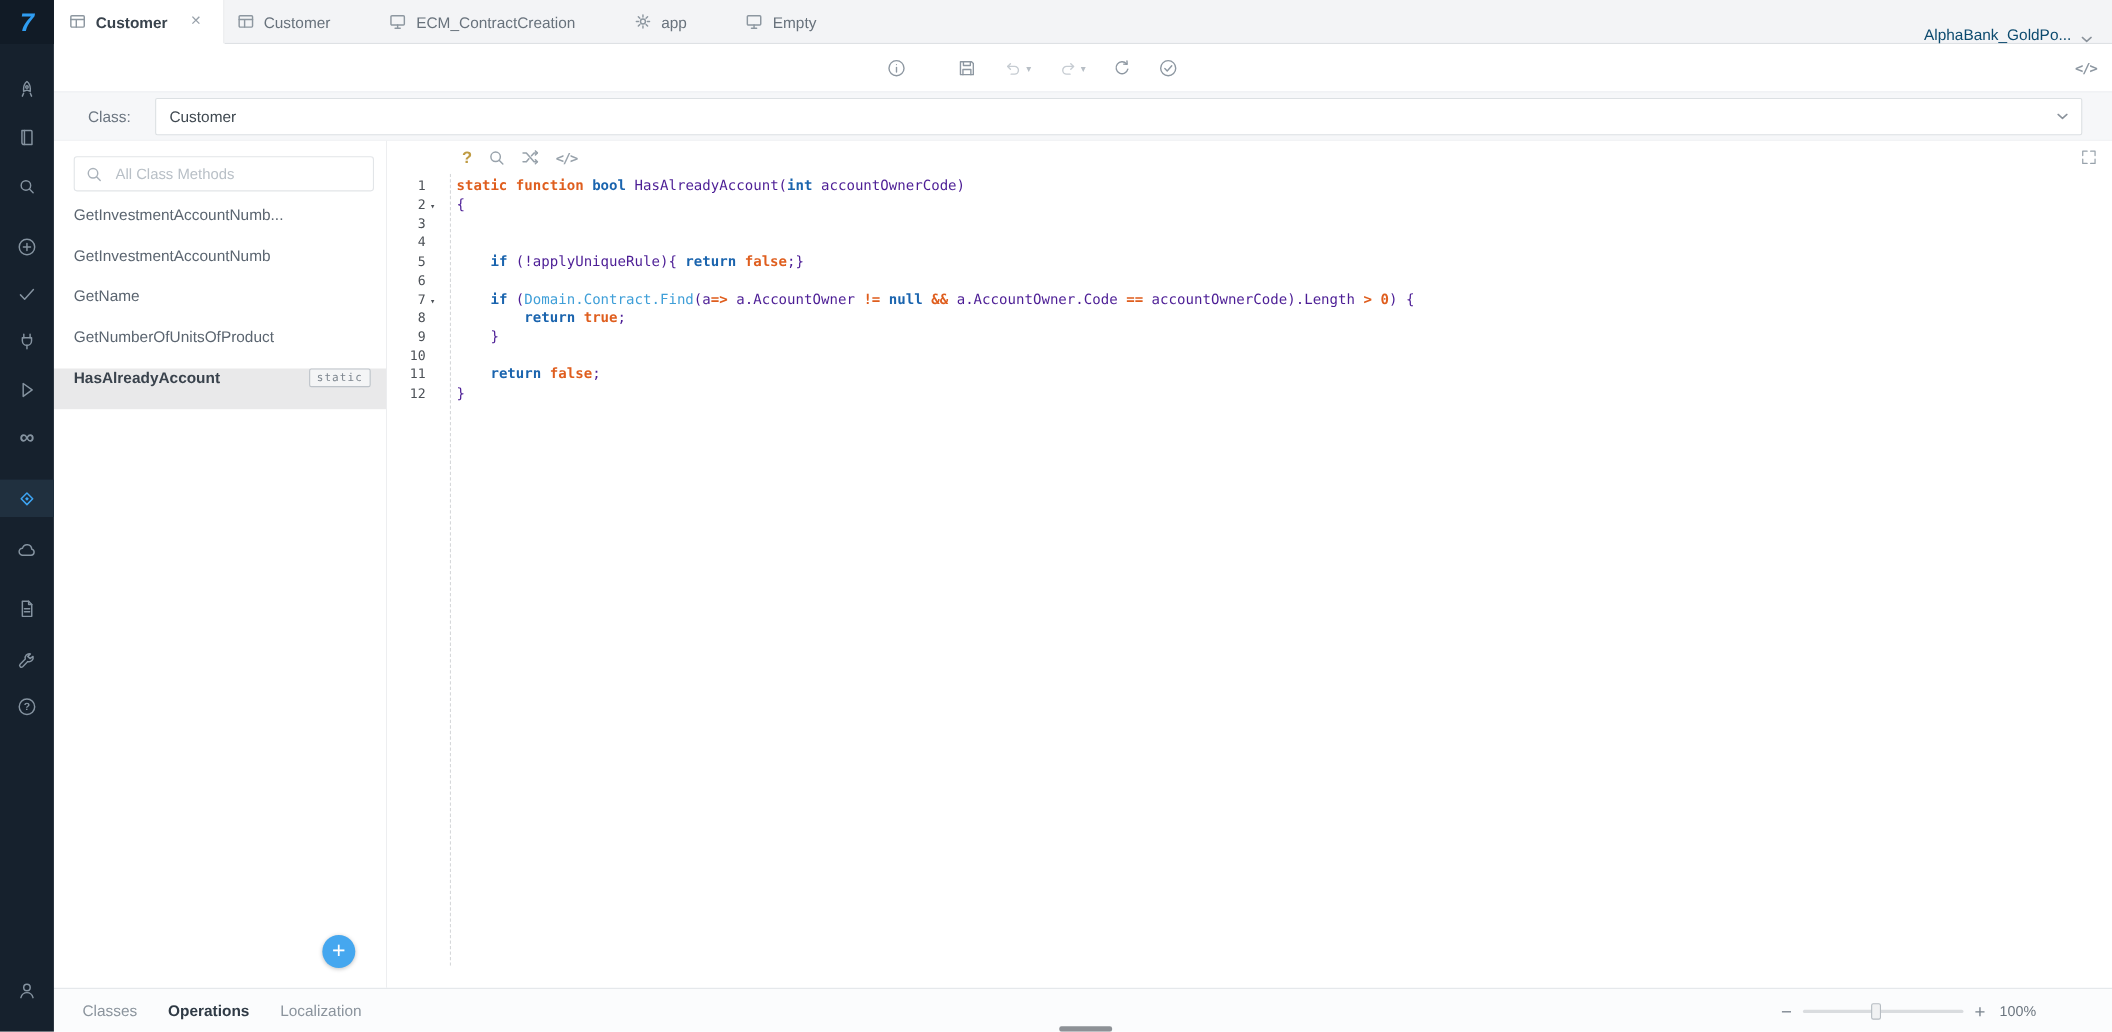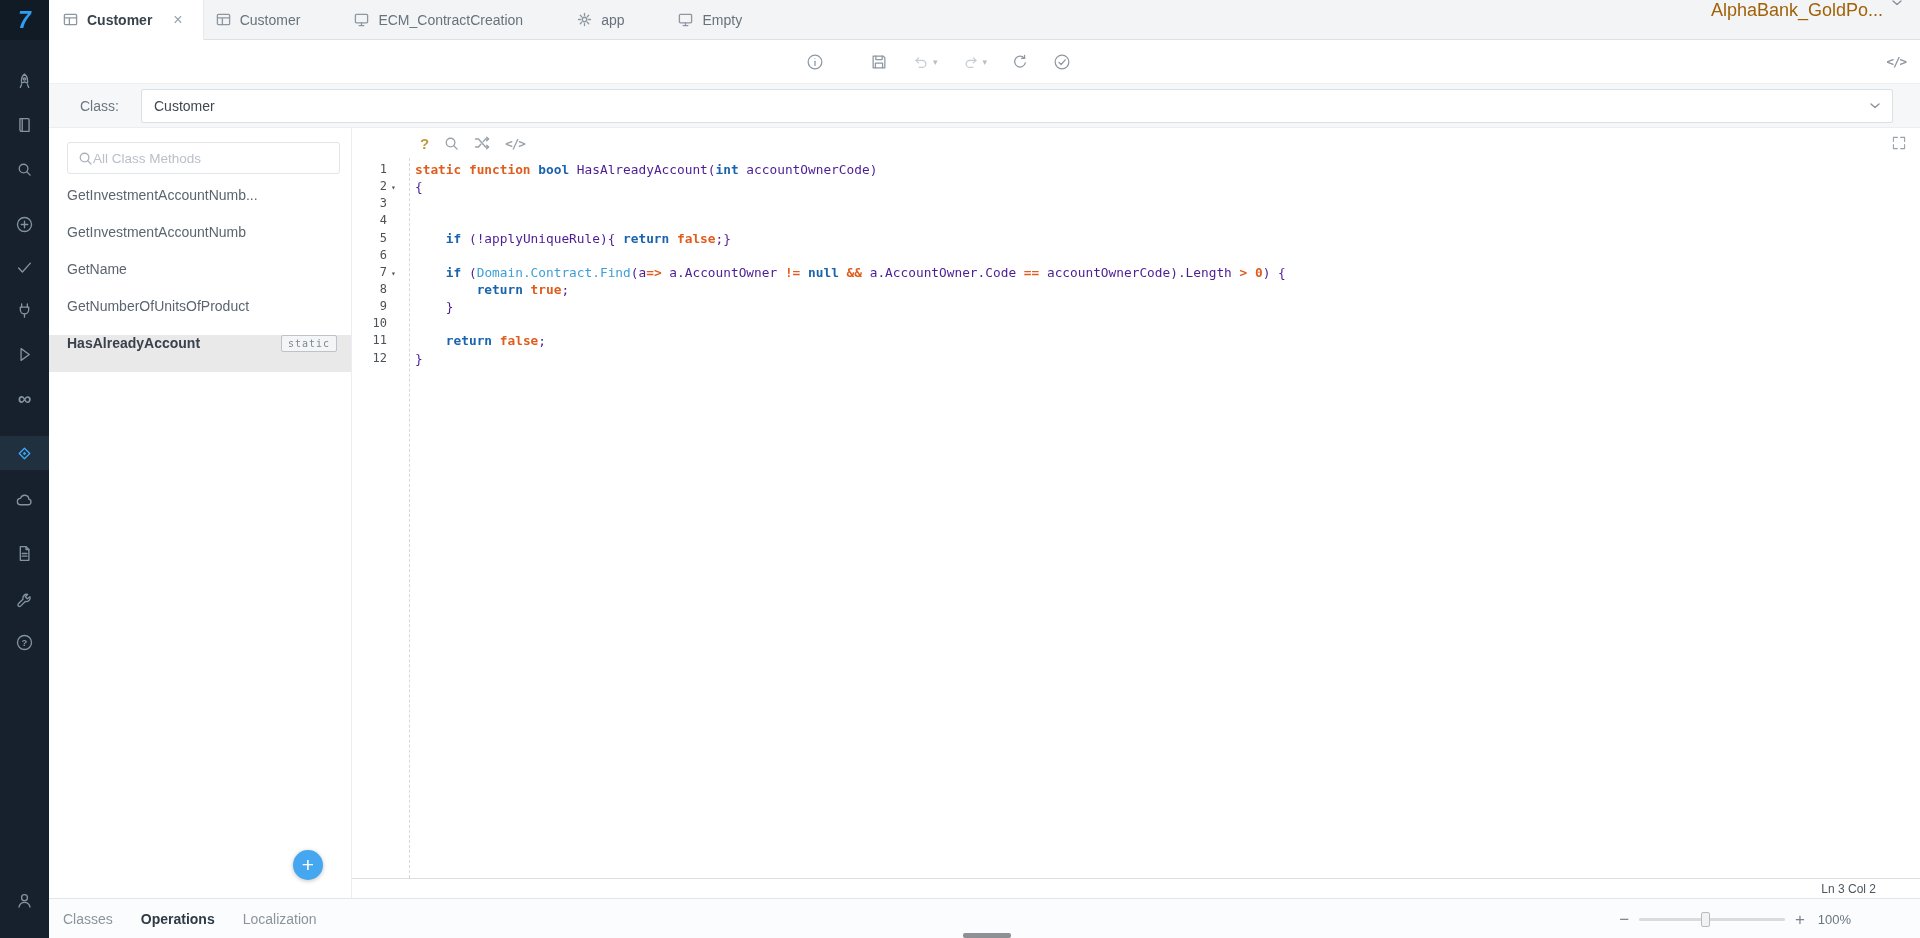--- a/index.html
+++ b/index.html
@@ -19,22 +19,22 @@
 
   
   .tabbar{position:absolute;left:49px;top:0;right:0;height:40px;background:#f3f4f6;
     border-bottom:1px solid #dee1e4;display:flex;align-items:stretch}
   .tab{display:flex;align-items:center;gap:9px;padding:0 8px;margin-right:38px;
     color:#68727c;font-size:14px;cursor:pointer;white-space:nowrap}
   .tab .icon{color:#8d97a0}
   .tab.active{background:#fff;padding:0 20px 0 14px;margin-right:4px;color:#39434d;font-weight:bold;
     border-right:1px solid #e7e9eb;margin-bottom:-1px;border-bottom:1px solid #fff}
   .tab-close{margin-left:12px;color:#98a1aa;font-size:16px;font-weight:normal;line-height:1;cursor:pointer}
-  .tabbar-right{margin-left:auto;display:flex;align-items:flex-start;gap:9px;padding-right:18px;
-    color:#a16207;font-size:18px;margin-right:0;cursor:pointer}
+  .tabbar-right{margin-left:auto;display:flex;align-items:flex-end;gap:9px;padding-right:18px;
+    color:#0c4a6e;font-size:14px;margin-right:0;cursor:pointer}
   .tabbar-right .icon{color:#8a929b}
 
   
   .toolbar{position:absolute;left:49px;top:40px;right:0;height:43px;background:#fff}
   .toolbar-group{position:absolute;left:757px;top:0;height:43px;display:flex;align-items:center;gap:24px}
   .tbtn{display:flex;align-items:center;color:#8d97a1;cursor:pointer}
   .tbtn.sp{margin-right:22px}
   .tbtn.disabled{color:#c6ccd2}
   .tiny-caret{font-size:9px;color:#b7bec5;margin-left:3px}
   .toolbar-right{position:absolute;right:14px;top:0;height:43px;display:flex;align-items:center;
@@ -50,21 +50,21 @@
     border:1px solid #dce0e3;border-radius:2px;display:flex;align-items:center;padding:0 12px;
     font-size:14px;color:#3f4850;cursor:pointer}
   .class-select .icon{margin-left:auto;color:#8a929b}
 
   
   .main{position:absolute;left:49px;top:127px;right:0;bottom:40px;display:flex;border-top:1px solid #eceef0}
 
   
   .methods{width:303px;border-right:1px solid #ecedef;position:relative;background:#fff}
   .search-box{position:absolute;left:18px;top:14px;width:273px;height:32px;border:1px solid #e2e5e8;
-    border-radius:3px;display:flex;align-items:center;padding:0 10px;gap:0;background:#fff;color:#aab2ba}
+    border-radius:3px;display:flex;align-items:center;padding:0 10px;gap:12px;background:#fff;color:#aab2ba}
   .search-box input{border:none;outline:none;font-size:13.5px;color:#444;width:100%;font-family:inherit;background:transparent}
   .search-box input::placeholder{color:#b9c0c7}
   .method-list{position:absolute;top:59px;left:0;right:0}
   .method-item{height:37px;display:flex;align-items:flex-start;padding:0 14px 0 18px;font-size:14px;
     color:#5b6570;cursor:pointer}
   .method-item.sel{background:#e9e9ea;color:#39424c;font-weight:bold}
   .badge{margin-left:auto;font-size:10px;color:#7d868f;border:1px solid #bdc3c9;border-radius:2px;
     padding:2px 6px;background:#f4f5f6;font-weight:normal;font-family:"DejaVu Sans Mono",monospace;letter-spacing:1px}
   .add-btn{position:absolute;right:28px;bottom:18px;width:30px;height:30px;border-radius:50%;
     background:#45a7ef;color:#fff;border:none;font-size:21px;line-height:26px;text-align:center;
@@ -88,21 +88,21 @@
   .tk-b{color:#1a64ae;font-weight:bold}
   .tk-o{color:#df5e1e;font-weight:bold}
   .tk-c{color:#c5379f}
   .tk-m{color:#3f9fd8}
   .editor-status{position:absolute;left:0;right:0;bottom:0;height:20px;border-top:1px solid #dcdfe2;
     display:flex;align-items:center;justify-content:flex-end;padding-right:44px;
     font-size:12px;color:#4c565f;background:#fff}
 
   
   .bottombar{position:absolute;left:49px;right:0;bottom:0;height:40px;background:#fbfcfd;
-    border-top:1px solid #e3e6e9;display:flex;align-items:center;padding-left:14px}
+    border-top:1px solid #e3e6e9;display:flex;align-items:center;padding-left:26px}
   .btab{font-size:14px;color:#8b949d;margin-right:28px;cursor:pointer}
   .btab.active{color:#2f3a45;font-weight:bold}
   .zoom{position:absolute;right:69px;top:0;height:40px;display:flex;align-items:center;gap:10px}
   .zoom-minus,.zoom-plus{color:#7b858f;font-size:17px;line-height:1;cursor:pointer}
   .zoom-track{width:146px;height:3px;background:#d9dcdf;border-radius:2px;position:relative;cursor:pointer}
   .zoom-thumb{position:absolute;left:62px;top:-6px;width:9px;height:15px;background:#f1f2f3;
     border:1px solid #b6bcc2;border-radius:2px;cursor:pointer}
   .zoom-label{font-size:13px;color:#6b757f;min-width:36px;text-align:right}
   .hscroll{position:absolute;left:963px;bottom:0;width:48px;height:5px;background:#8d9196;border-radius:2px}
 
@@ -439,23 +439,20 @@
             <div class="cl"><span class="ln">5</span><span class="lt"><span class="tk-p">    </span><span class="tk-b">if</span><span class="tk-p"> (!applyUniqueRule){ </span><span class="tk-b">return</span><span class="tk-p"> </span><span class="tk-o">false</span><span class="tk-p">;}</span></span></div>
             <div class="cl"><span class="ln">6</span><span class="lt"></span></div>
             <div class="cl"><span class="ln">7</span><span class="fold">▾</span><span class="lt"><span class="tk-p">    </span><span class="tk-b">if</span><span class="tk-p"> (</span><span class="tk-m">Domain.Contract.Find</span><span class="tk-p">(a</span><span class="tk-o">=&gt;</span><span class="tk-p"> a.AccountOwner </span><span class="tk-o">!=</span><span class="tk-p"> </span><span class="tk-b">null</span><span class="tk-p"> </span><span class="tk-o">&amp;&amp;</span><span class="tk-p"> a.AccountOwner.Code </span><span class="tk-o">==</span><span class="tk-p"> accountOwnerCode).Length </span><span class="tk-o">&gt;</span><span class="tk-p"> </span><span class="tk-o">0</span><span class="tk-p">) {</span></span></div>
             <div class="cl"><span class="ln">8</span><span class="lt"><span class="tk-p">        </span><span class="tk-b">return</span><span class="tk-p"> </span><span class="tk-o">true</span><span class="tk-p">;</span></span></div>
             <div class="cl"><span class="ln">9</span><span class="lt"><span class="tk-p">    }</span></span></div>
             <div class="cl"><span class="ln">10</span><span class="lt"></span></div>
             <div class="cl"><span class="ln">11</span><span class="lt"><span class="tk-p">    </span><span class="tk-b">return</span><span class="tk-p"> </span><span class="tk-o">false</span><span class="tk-p">;</span></span></div>
             <div class="cl"><span class="ln">12</span><span class="lt"><span class="tk-p">}</span></span></div>
           </div>
       </div>
-      <div class="editor-status">
-        <span>Ln 3 Col 2</span>
-      </div>
     </section>
   </div>
 
   <footer class="bottombar">
     <div style="display:flex;align-items:center" id="bottomTabs">
         <div class="btab">Classes</div>
         <div class="btab active">Operations</div>
         <div class="btab">Localization</div>
       </div>
     <div class="zoom">

